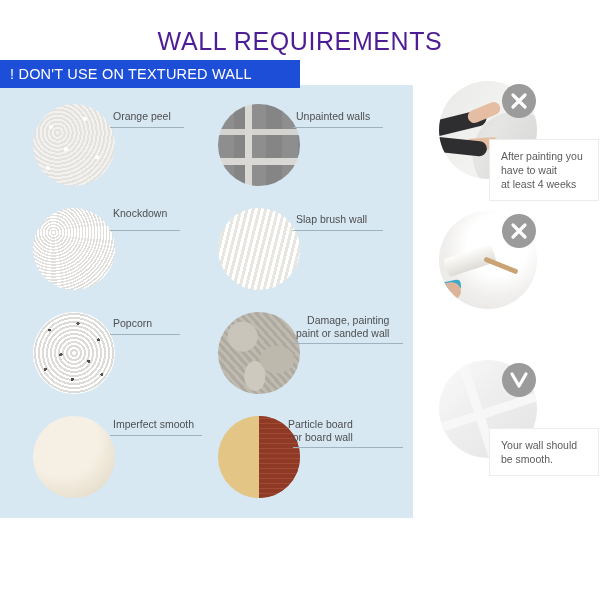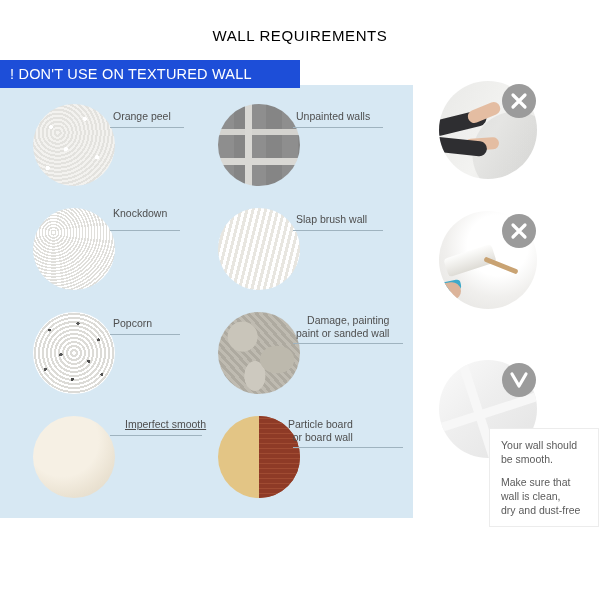--- a/index.html
+++ b/index.html
@@ -7,21 +7,21 @@
     width:600px;height:600px;background:#ffffff;
     font-family:"Liberation Sans","DejaVu Sans",sans-serif;
     overflow:hidden;position:relative;
   }
   #stage{position:absolute;left:0;top:0;width:600px;height:600px;}
 
   
   .page-title{
     position:absolute;left:0;top:27px;width:600px;
     text-align:center;
-    font-size:15px;letter-spacing:.6px;color:#000000;font-weight:400;
+    font-size:25px;letter-spacing:.6px;color:#4c1d95;font-weight:400;
   }
 
   
   .warn-banner{
     position:absolute;left:0;top:60px;width:300px;height:28px;
     background:#1d4ed8;color:#ffffff;
     display:flex;align-items:center;
     padding-left:10px;box-sizing:border-box;
     font-size:14.5px;letter-spacing:.2px;
   }
@@ -241,21 +241,21 @@
     <div class="tex-circle t-damage" style="left:218px;top:312px;"></div>
     <div class="tex-label" style="left:296px;top:314px;text-align:right;">
       <span class="ln">Damage, painting</span>
       <span class="ln">paint or sanded wall</span>
     </div>
     <div class="tex-rule" style="left:293px;top:343px;width:110px;"></div>
   </div>
 
   <div class="tex-cell">
     <div class="tex-circle t-smooth" style="left:33px;top:416px;"></div>
-    <div class="tex-label" style="left:125px;top:418px;text-decoration:underline;">
+    <div class="tex-label" style="left:113px;top:418px;">
       <span class="ln">Imperfect smooth</span>
     </div>
     <div class="tex-rule" style="left:110px;top:435px;width:92px;"></div>
   </div>
 
   <div class="tex-cell">
     <div class="tex-circle" style="left:218px;top:416px;">
       <div class="t-particle" style="position:absolute;left:0;top:0;width:41px;height:82px;"></div>
       <div class="t-brick" style="position:absolute;left:41px;top:0;width:41px;height:82px;"></div>
     </div>
@@ -268,20 +268,27 @@
 
   <div class="rt-block">
     <div class="rt-photo p-hand" style="left:439px;top:81px;">
       <div class="skin1"></div>
       <div class="skin2"></div>
     </div>
     <div class="badge" style="left:502px;top:84px;">
       <svg width="34" height="34" viewBox="0 0 34 34" aria-hidden="true">
         <path d="M11 11 L23 23 M23 11 L11 23" stroke="#ffffff" stroke-width="3.2" stroke-linecap="round" fill="none"></path>
       </svg>
+    </div>
+    <div class="rt-card" style="left:489px;top:139px;width:110px;">
+      <p>
+        <span class="ln">After painting you</span>
+        <span class="ln">have to wait</span>
+        <span class="ln">at least 4 weeks</span>
+      </p>
     </div>
   </div>
 
   <div class="rt-block">
     <div class="rt-photo p-roller" style="left:439px;top:211px;">
       <div class="roller-body"></div>
       <div class="roller-handle"></div>
       <div class="roller-grip"></div>
       <div class="roller-hand"></div>
     </div>
@@ -297,21 +304,16 @@
     <div class="badge" style="left:502px;top:363px;">
       <svg width="34" height="34" viewBox="0 0 34 34" aria-hidden="true">
         <path d="M10 11 L17 23 L24 11" stroke="#ffffff" stroke-width="3.2" stroke-linecap="round" stroke-linejoin="round" fill="none"></path>
       </svg>
     </div>
     <div class="rt-card" style="left:489px;top:428px;width:110px;">
       <p>
         <span class="ln">Your wall should</span>
         <span class="ln">be smooth.</span>
       </p>
-      <p>
-        <span class="ln">Make sure that</span>
-        <span class="ln">wall is clean,</span>
-        <span class="ln">dry and dust-free</span>
-      </p>
     </div>
   </div>
 
 </div>
 
 </body></html>

